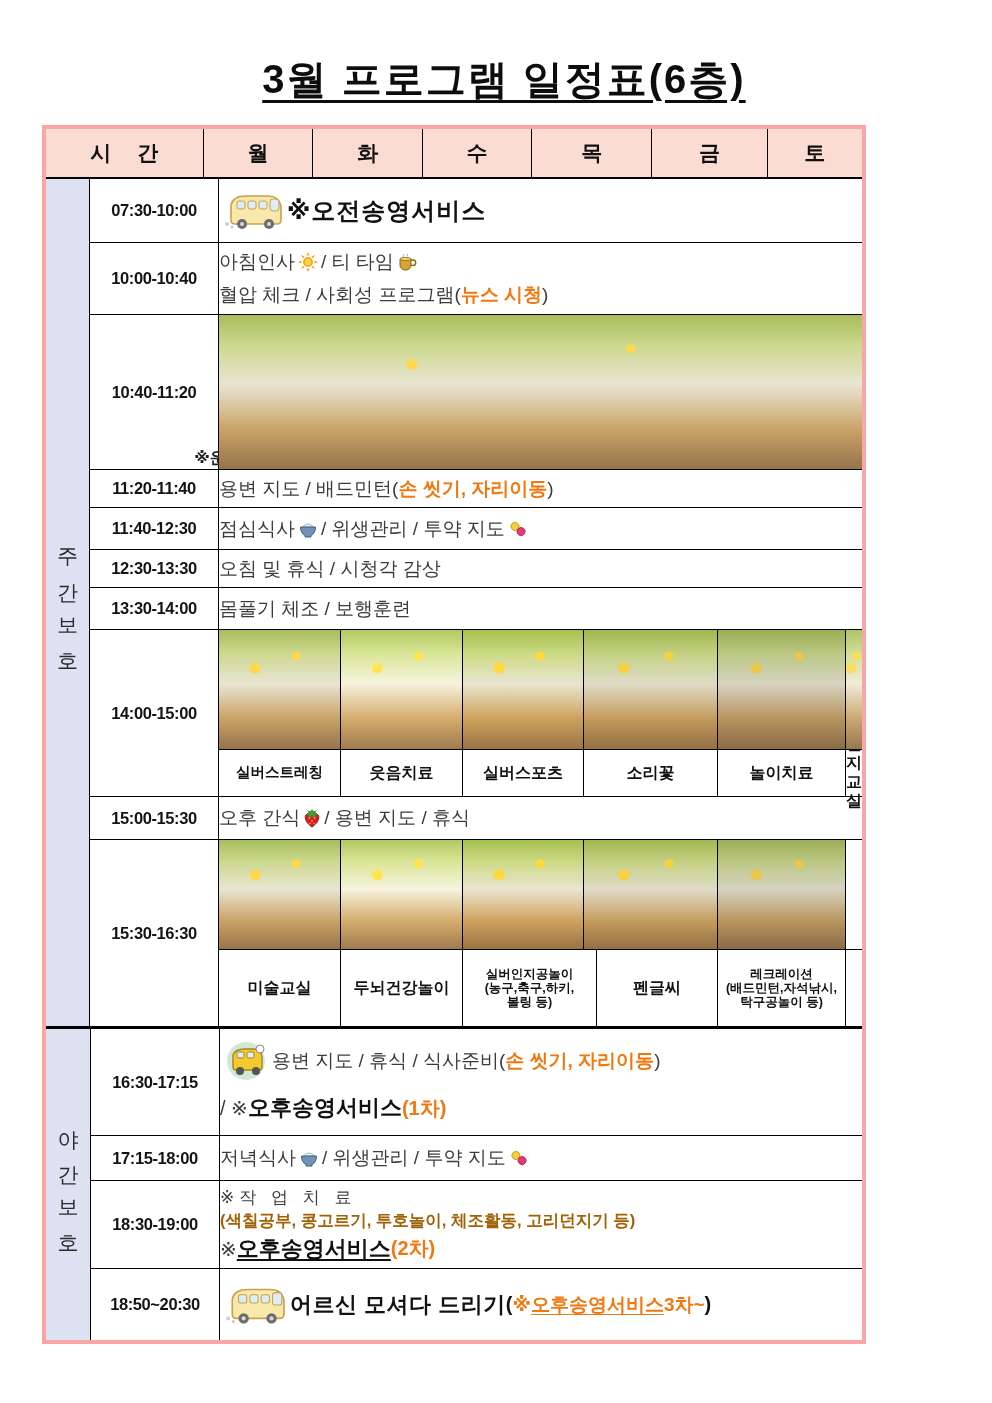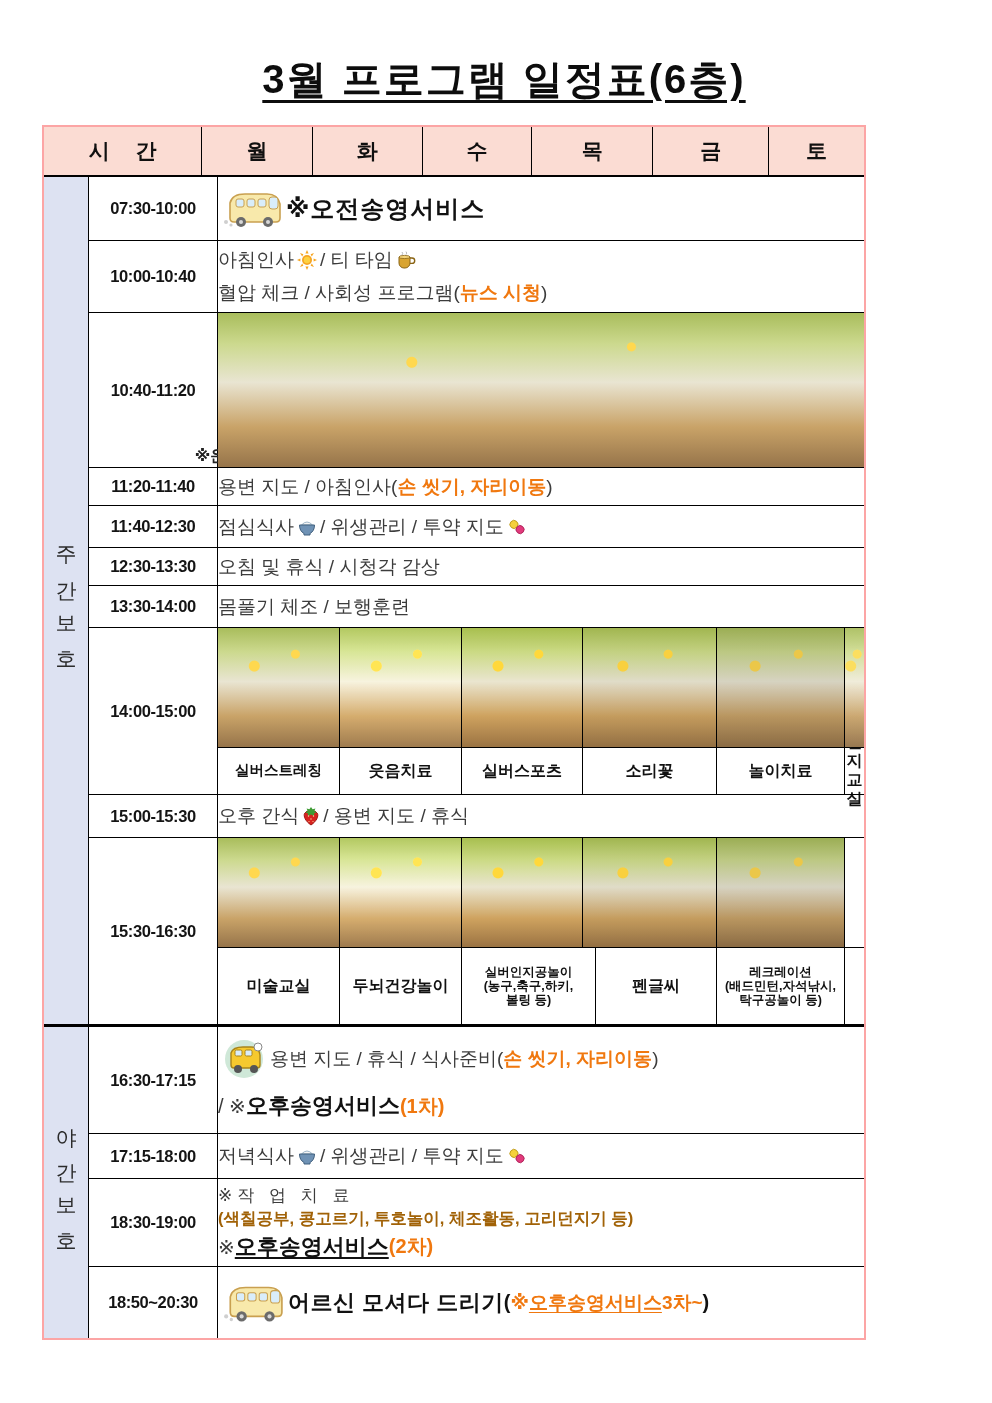--- a/index.html
+++ b/index.html
@@ -8,21 +8,21 @@
     font-family:"Liberation Sans","DejaVu Sans",sans-serif;color:#3c3c3c;
     -webkit-font-smoothing:antialiased;
   }
   .title{
     position:absolute;left:0;top:52px;width:992px;text-align:center;
     font-size:40px;font-weight:800;color:#0d0d0d;letter-spacing:2px;
     text-decoration:underline;text-decoration-thickness:3px;text-underline-offset:7px;margin-left:8px;
   }
   .tbl{
     position:absolute;left:42px;top:125px;width:824px;
-    border:2px solid #fca5a5;box-sizing:border-box;background:#fff;
+    border:4px solid #fca5a5;box-sizing:border-box;background:#fff;
   }
   
   .hdr{display:flex;height:50px;background:#fbdcd3;border-bottom:2px solid #000;box-sizing:border-box;}
   .hc{display:flex;align-items:center;justify-content:center;font-weight:800;font-size:21px;color:#101010;border-right:1px solid #000;box-sizing:border-box;}
   .hc:last-child{border-right:none;}
   .hc.time{width:174px;letter-spacing:10px;padding-left:10px;}
   .w-mon{width:122px}.w-tue{width:122px}.w-wed{width:121px}.w-thu{width:134px}.w-fri{width:128px}.w-sat{width:105px}
   
   .sec{display:flex;}
   .sec.night{border-top:3px solid #000;}
@@ -179,21 +179,21 @@
             </div>
           </div>
           <div class="ex-photo ph"></div>
         </div>
       </div>
 
       <div class="row r-h38">
         <div class="tc">11:20-11:40</div>
         <div class="cc">
           <div class="line">
-            <span>용변 지도 / 아침인사(</span>
+            <span>용변 지도 / 배드민턴(</span>
               <span class="orange">손 씻기, 자리이동</span>
               <span>)</span>
           </div>
         </div>
       </div>
 
       <div class="row r-h42">
         <div class="tc">11:40-12:30</div>
         <div class="cc">
           <div class="line">

